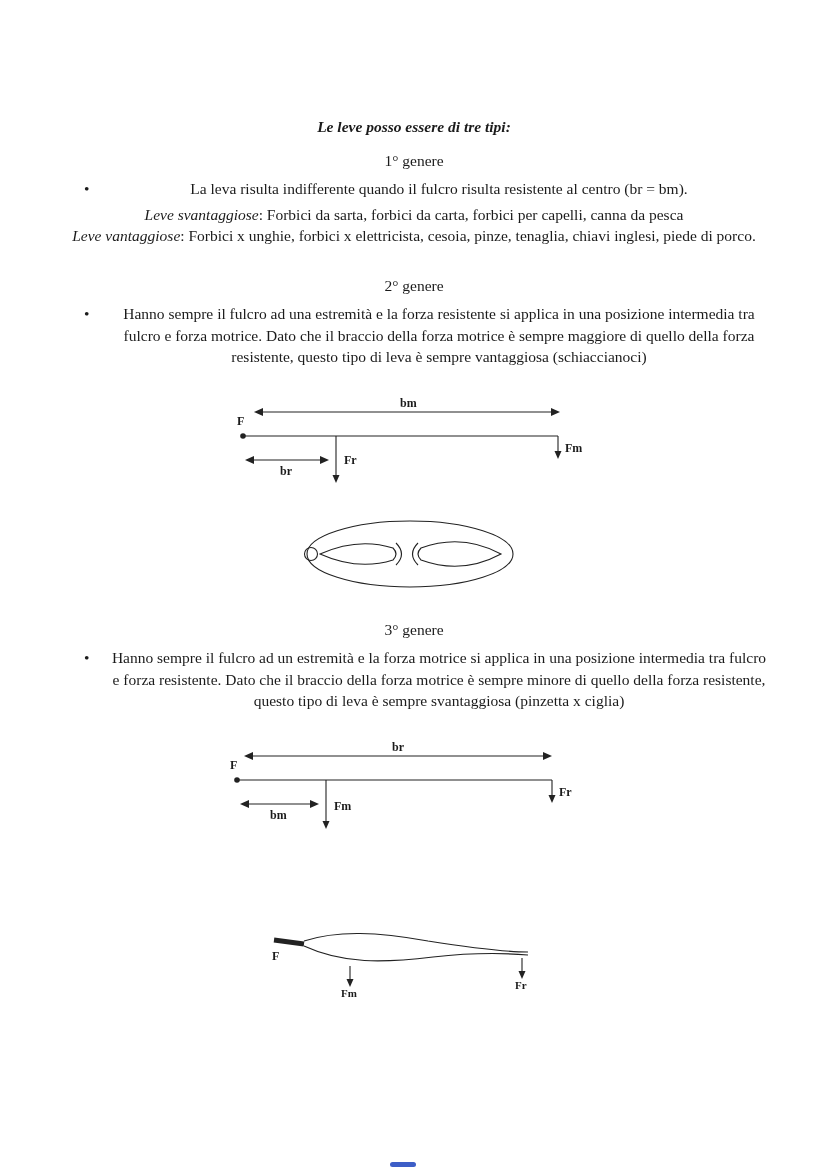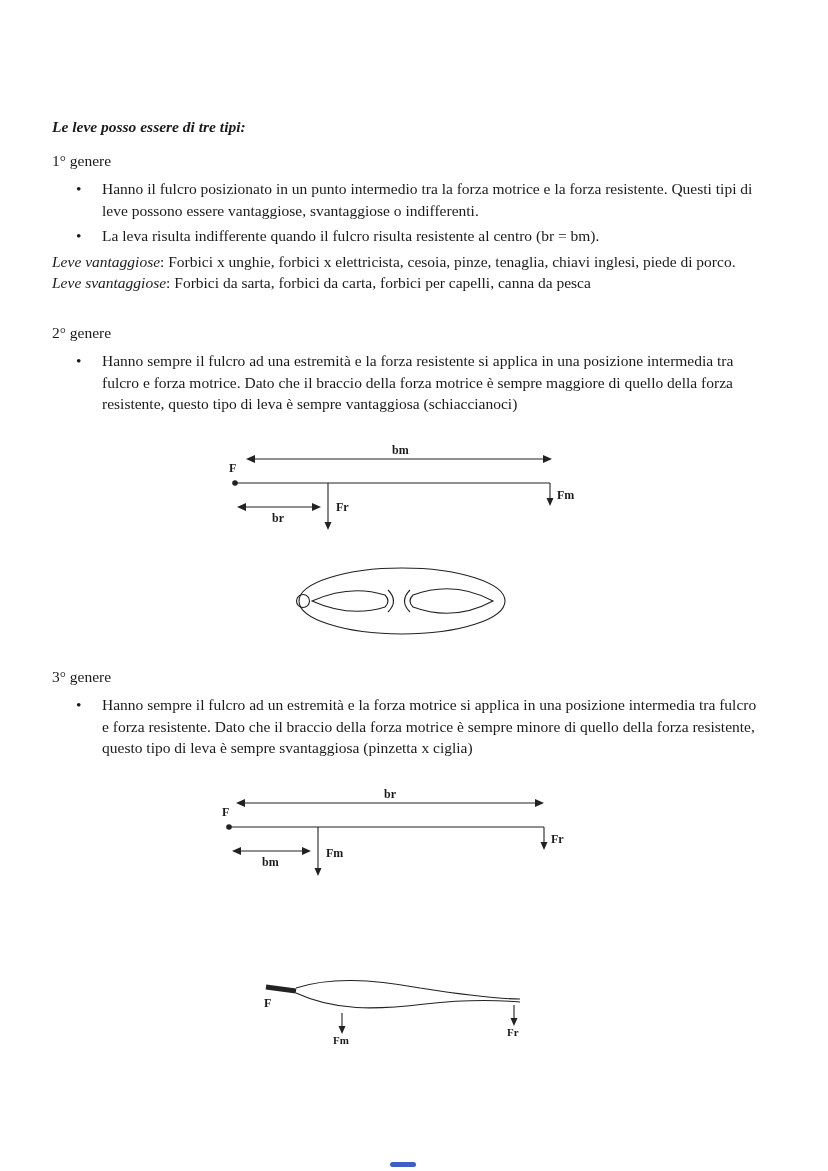--- a/index.html
+++ b/index.html
@@ -1,20 +1,20 @@
 <!DOCTYPE html>
 <html><head>
 <meta charset="utf-8">
 <style>
   html,body{margin:0;padding:0;background:#ffffff;}
   .page{
     width:828px;height:1171px;position:relative;background:#ffffff;
     font-family:"Liberation Serif",serif;color:#1b1b1b;overflow:hidden;
   }
-  .content{position:absolute;left:52px;top:116px;width:708px;}
+  .content{position:absolute;left:60px;top:116px;width:708px;text-align:center;}
   p{margin:0;font-size:15.5px;line-height:21.5px;}
   .title{font-weight:bold;font-style:italic;}
   .heading{margin-top:12px;}
   .heading-spaced{margin-top:28px;}
   .heading-after-fig{margin-top:26px;}
   ul.bullets{list-style:none;margin:7px 0 0 0;padding:0 0 0 50px;}
   ul.bullets li{position:relative;font-size:15.5px;line-height:21.5px;margin-bottom:4px;}
   ul.bullets li::before{content:"\2022";position:absolute;left:-26px;top:0;}
   .it{font-style:italic;}
   .fig{display:block;}
@@ -31,26 +31,25 @@
 </head>
 <body>
 
 <div class="page">
   <div class="content">
 
     <p class="title">Le leve posso essere di tre tipi:</p>
     <p class="heading">1° genere</p>
 
     <ul class="bullets">
-      <li><span>Hanno il fulcro posizionato in un punto intermedio tra la forza motrice e la forza resistente. Questi tipi di leve possono essere vantaggiose, svantaggiose o indifferenti.</span></li>
       <li><span>La leva risulta indifferente quando il fulcro risulta resistente al centro (br = bm).</span></li>
     </ul>
 
+    <p><span class="it">Leve svantaggiose</span><span>: Forbici da sarta, forbici da carta, forbici per capelli, canna da pesca</span></p>
     <p><span class="it">Leve vantaggiose</span><span>: Forbici x unghie, forbici x elettricista, cesoia, pinze, tenaglia, chiavi inglesi, piede di porco.</span></p>
-    <p><span class="it">Leve svantaggiose</span><span>: Forbici da sarta, forbici da carta, forbici per capelli, canna da pesca</span></p>
 
     <p class="heading-spaced">2° genere</p>
 
     <ul class="bullets">
       <li><span>Hanno sempre il fulcro ad una estremità e la forza resistente si applica in una posizione intermedia tra fulcro e forza motrice. Dato che il braccio della forza motrice è sempre maggiore di quello della forza resistente, questo tipo di leva è sempre vantaggiosa (schiaccianoci)</span></li>
     </ul>
 
     <svg class="fig fig-lever1" width="380" height="95" viewBox="0 0 380 95">
 
       <line x1="34" y1="14" x2="324" y2="14"></line>

